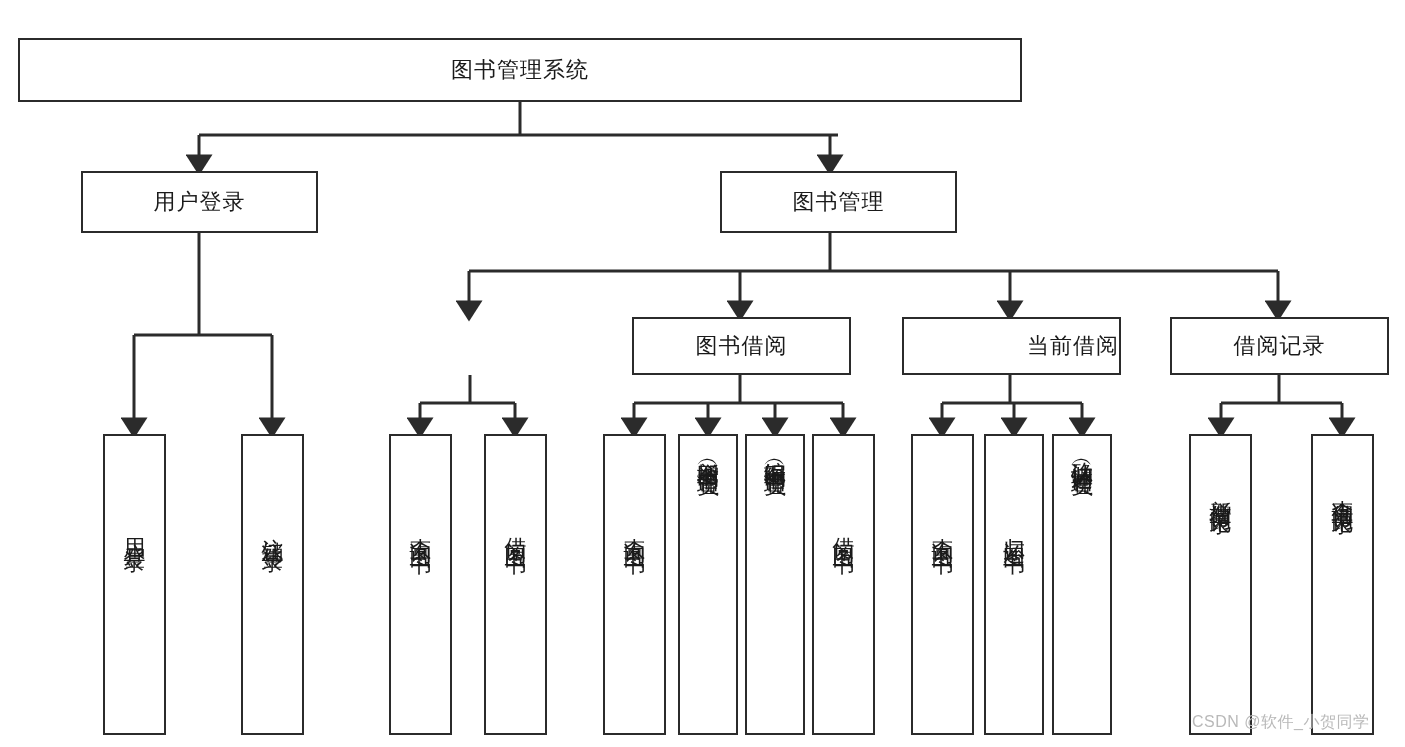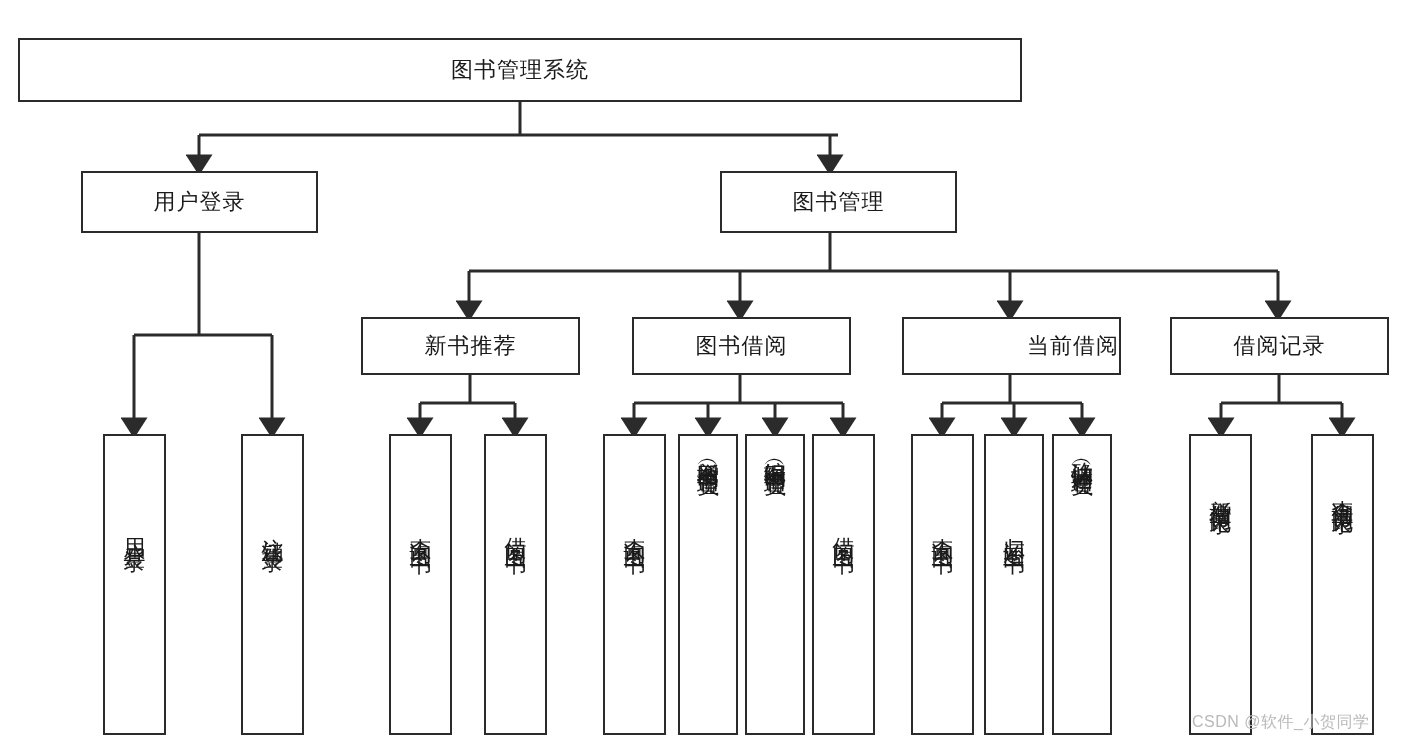--- a/index.html
+++ b/index.html
@@ -128,23 +128,20 @@
     <span class="node-label-h">图书管理系统</span>
   </div>
 
   <div class="node-box horiz" style="left:81px; top:171px; width:237px; height:62px;">
     <span class="node-label-h">用户登录</span>
   </div>
   <div class="node-box horiz" style="left:712px; top:171px; width:237px; height:62px;margin-left:8px;">
     <span class="node-label-h">图书管理</span>
   </div>
 
-  <div class="node-box horiz" style="left:361px; top:317px; width:219px; height:58px;">
-    <span class="node-label-h">新书推荐</span>
-  </div>
   <div class="node-box horiz" style="left:632px; top:317px; width:219px; height:58px;text-align:right;">
     <span class="node-label-h">图书借阅</span>
   </div>
   <div class="node-box horiz" style="left:902px; top:317px; width:219px; height:58px;justify-content:flex-end;">
     <span class="node-label-h">当前借阅</span>
   </div>
   <div class="node-box horiz" style="left:1170px; top:317px; width:219px; height:58px;">
     <span class="node-label-h">借阅记录</span>
   </div>
 

